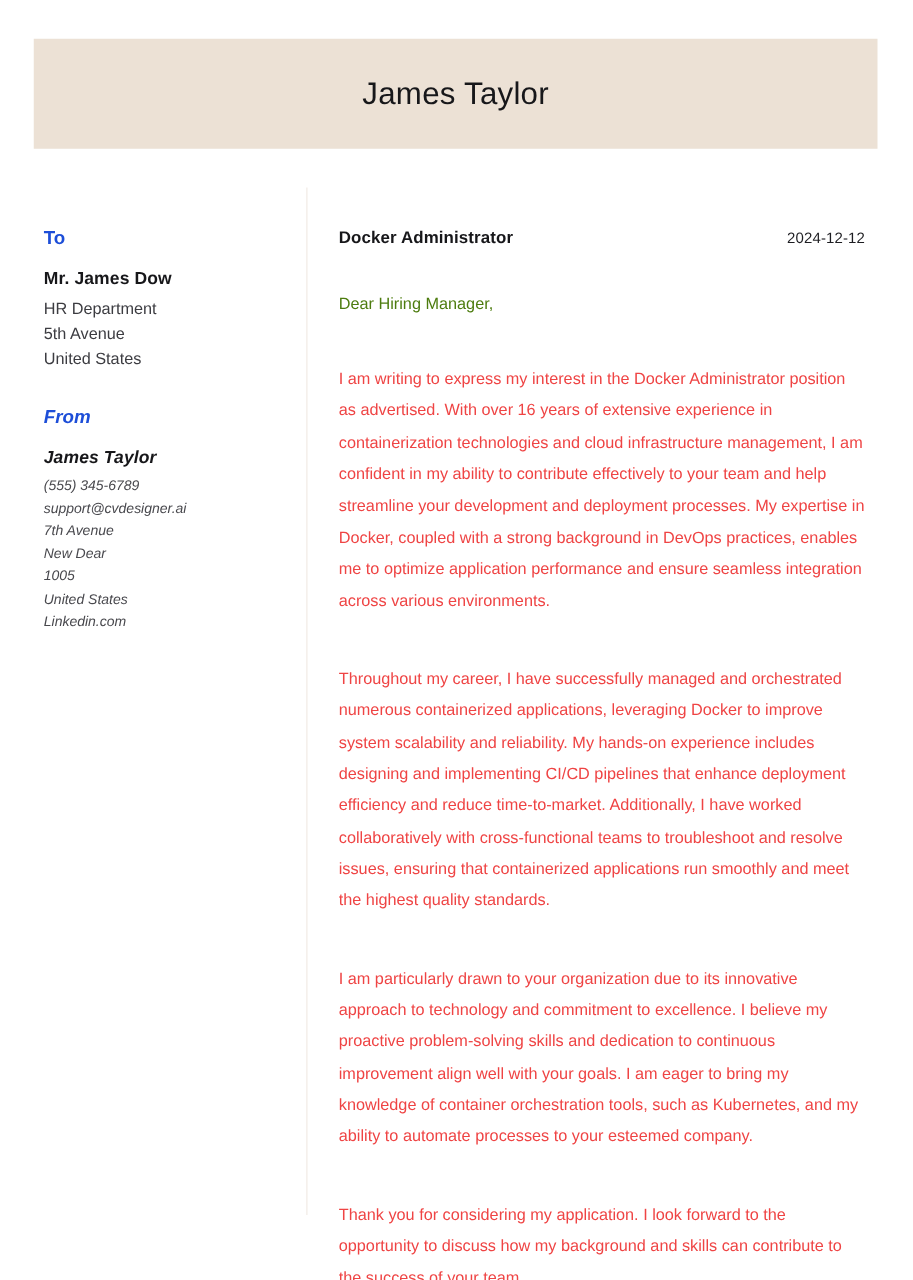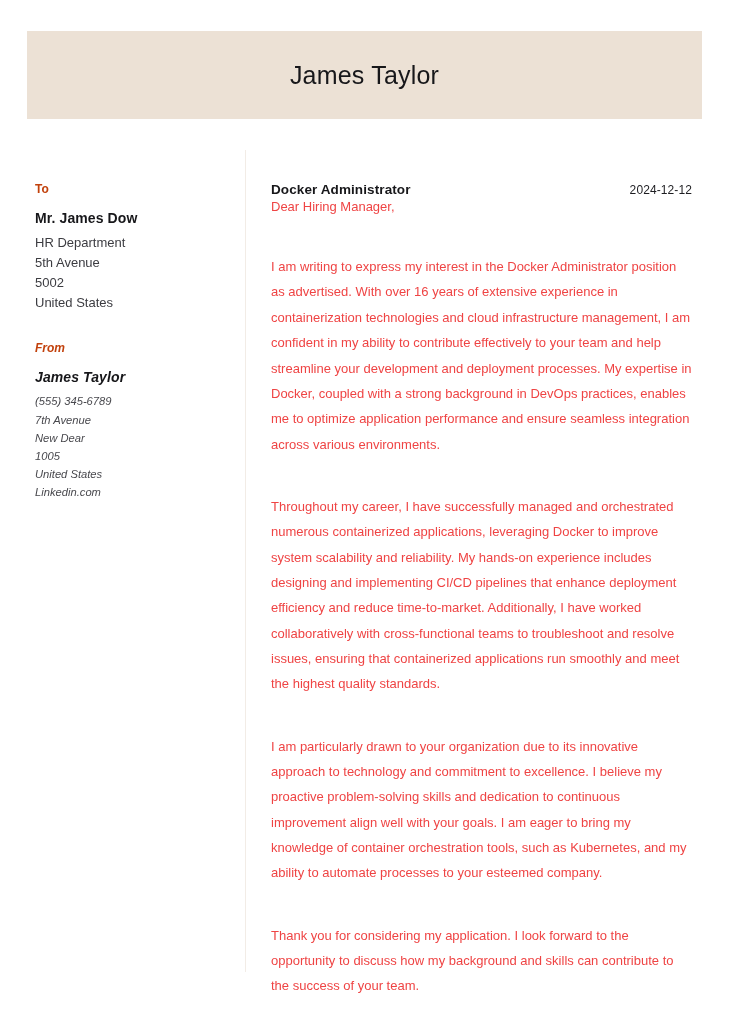--- a/index.html
+++ b/index.html
@@ -54,23 +54,23 @@
   }
 
   
   .sidebar {
     position: absolute;
     left: 35px;
     top: 182px;
     width: 195px;
   }
   .side-heading {
-    font-size: 12px;
+    font-size: 15px;
     font-weight: 700;
-    color: #c2410c;
+    color: #1d4ed8;
     line-height: 1.25;
     margin: 0 0 12px 0;
   }
   .side-name {
     font-size: 14px;
     font-weight: 700;
     color: #17171a;
     line-height: 1.3;
     margin: 0 0 6px 0;
     letter-spacing: 0.1px;
@@ -109,22 +109,23 @@
     letter-spacing: 0.1px;
   }
   .letter-date {
     font-size: 12px;
     font-weight: 400;
     color: #1d1d21;
     letter-spacing: 0.1px;
   }
 
   .salutation {
-    font-size: 13px;
-    color: #ef4444;
+    margin-top: 36px;
+    font-size: 13px;
+    color: #4d7c0f;
     line-height: 1.55;
   }
 
   .para {
     margin-top: 37px;
     font-size: 13px;
     color: #ef4444;
     line-height: 1.95;
     text-align: left;
   }
@@ -150,28 +151,28 @@
 
   <div class="divider"></div>
 
   <div class="sidebar">
 
     <div class="to-block">
       <div class="side-heading">To</div>
       <div class="side-name">Mr. James Dow</div>
       <div class="side-line">HR Department</div>
       <div class="side-line">5th Avenue</div>
-      <div class="side-line">5002</div>
       <div class="side-line">United States</div>
     </div>
 
     <div class="from-block">
       <div class="side-heading">From</div>
       <div class="side-name">James Taylor</div>
       <div class="side-line">(555) 345-6789</div>
+      <div class="side-line">support@cvdesigner.ai</div>
       <div class="side-line">7th Avenue</div>
       <div class="side-line">New Dear</div>
       <div class="side-line">1005</div>
       <div class="side-line">United States</div>
       <div class="side-line">Linkedin.com</div>
     </div>
 
   </div>
 
   <div class="main">

